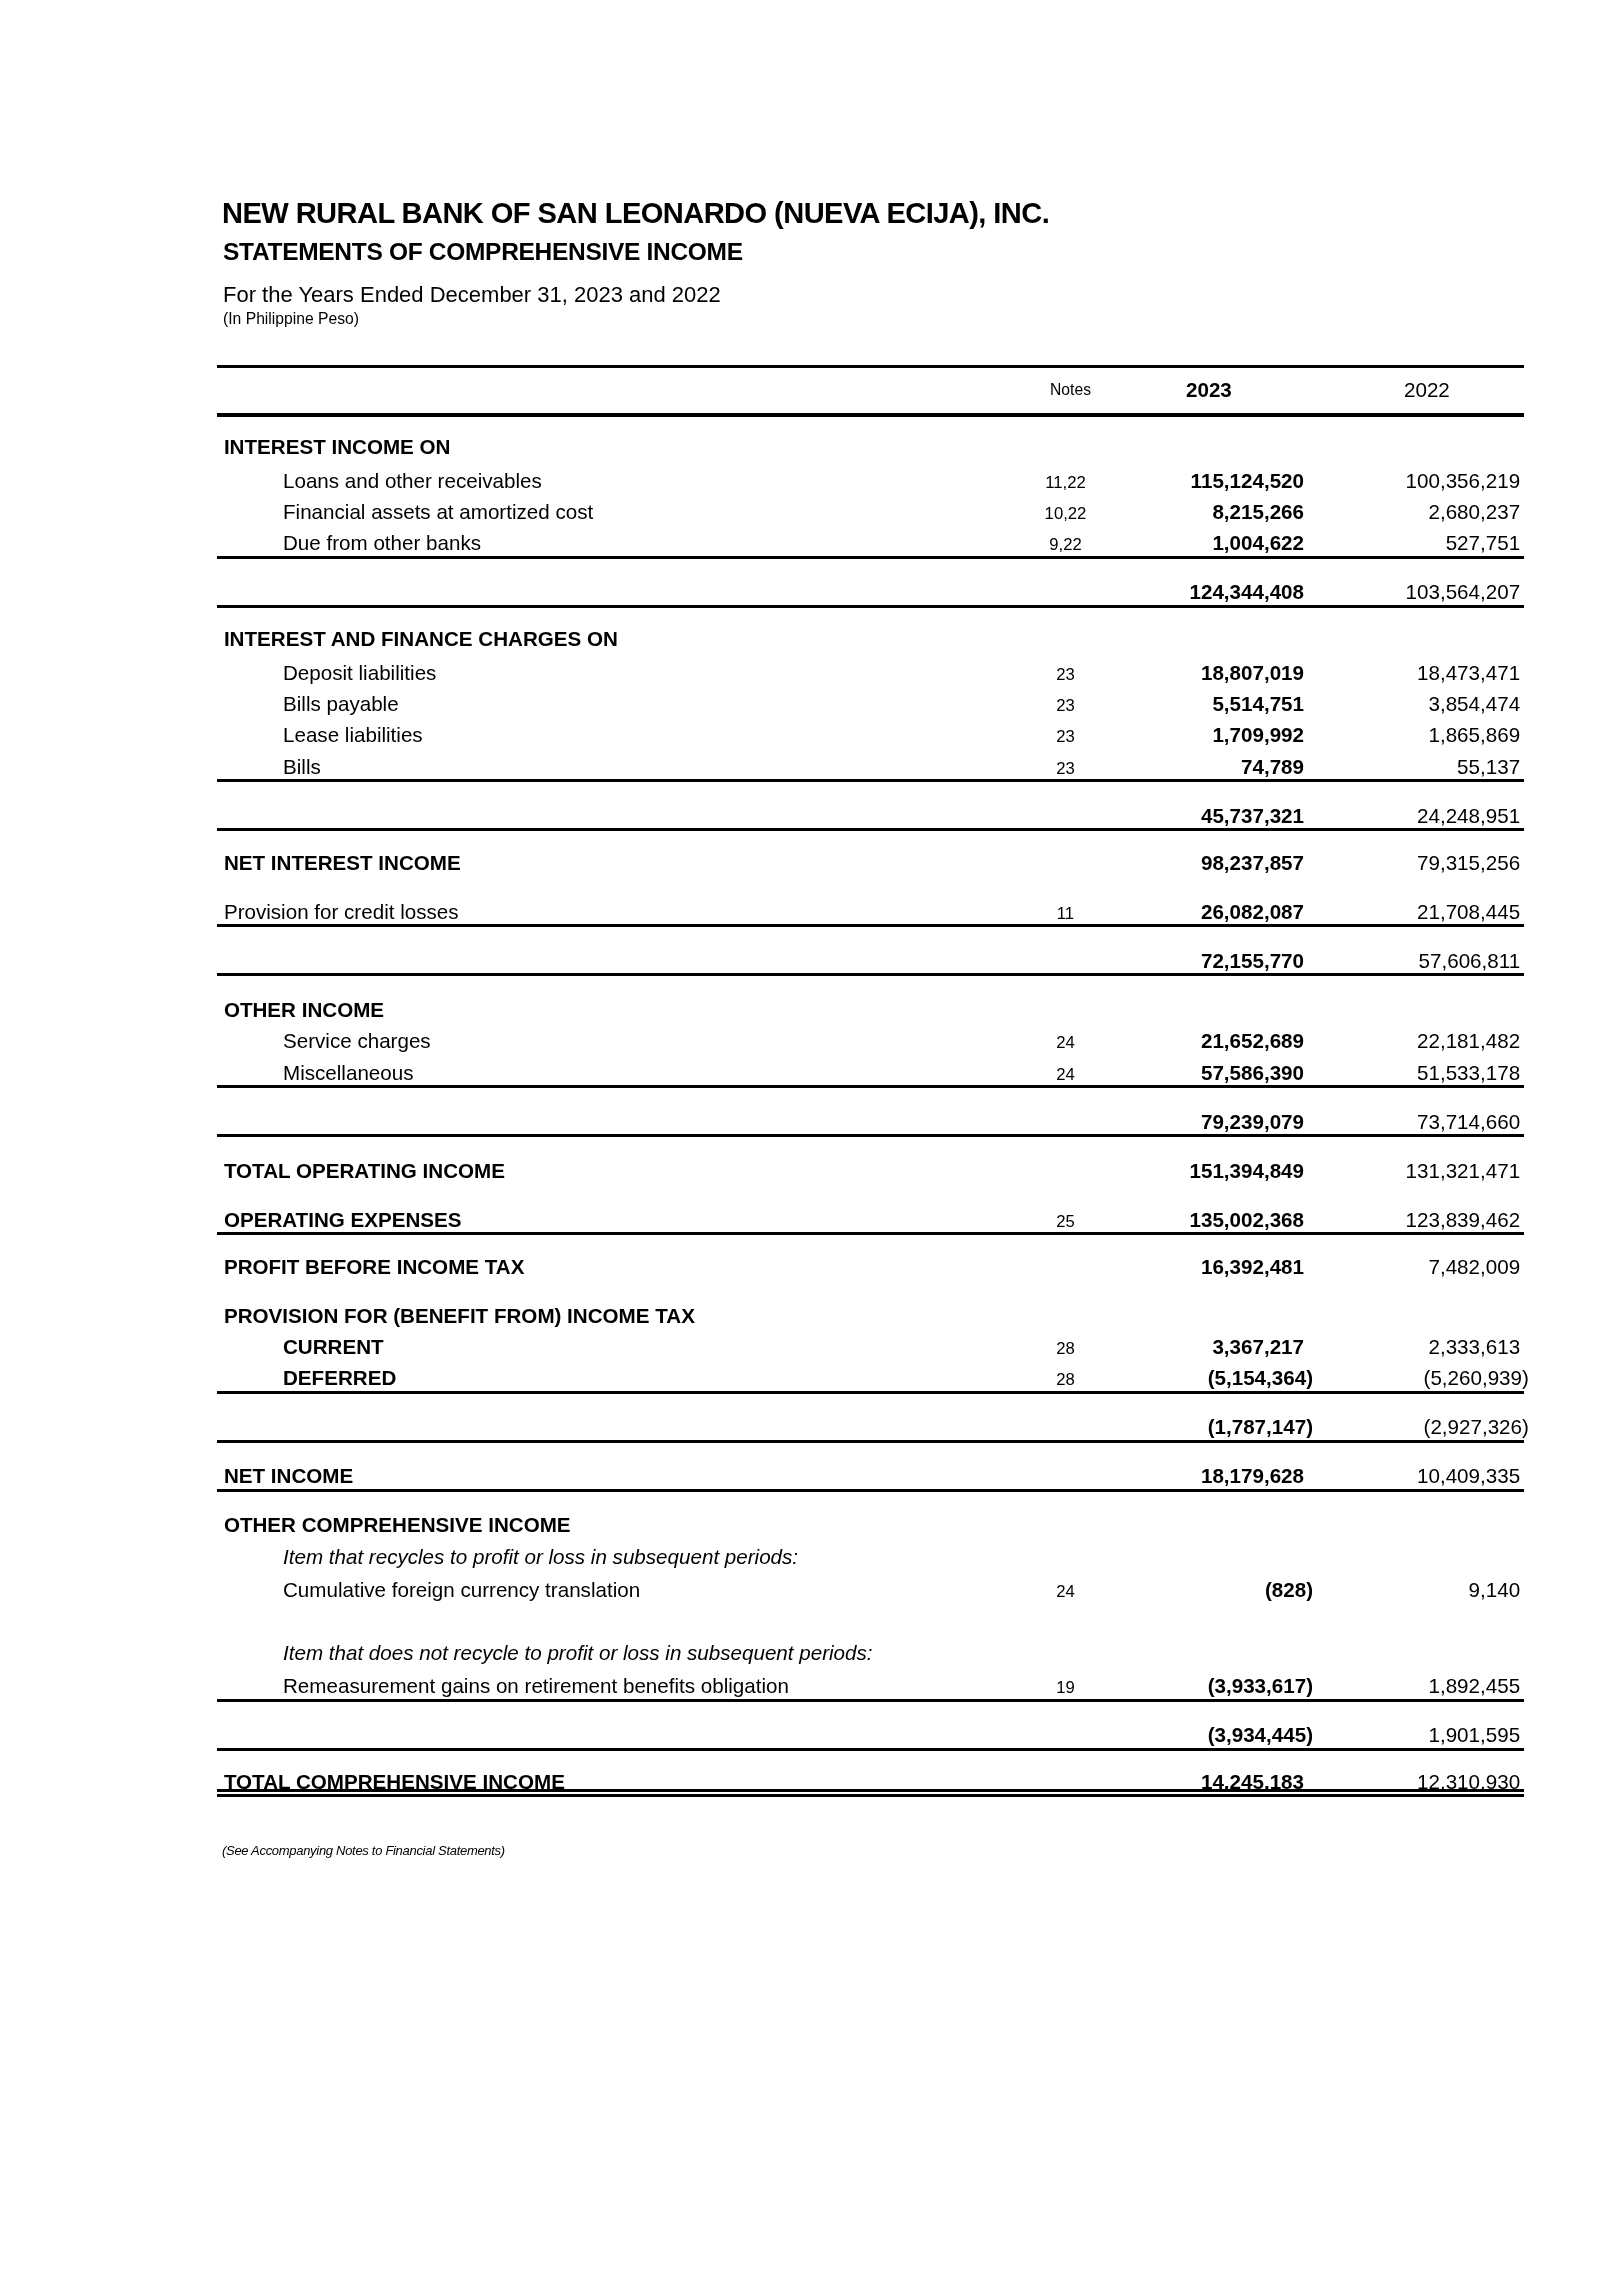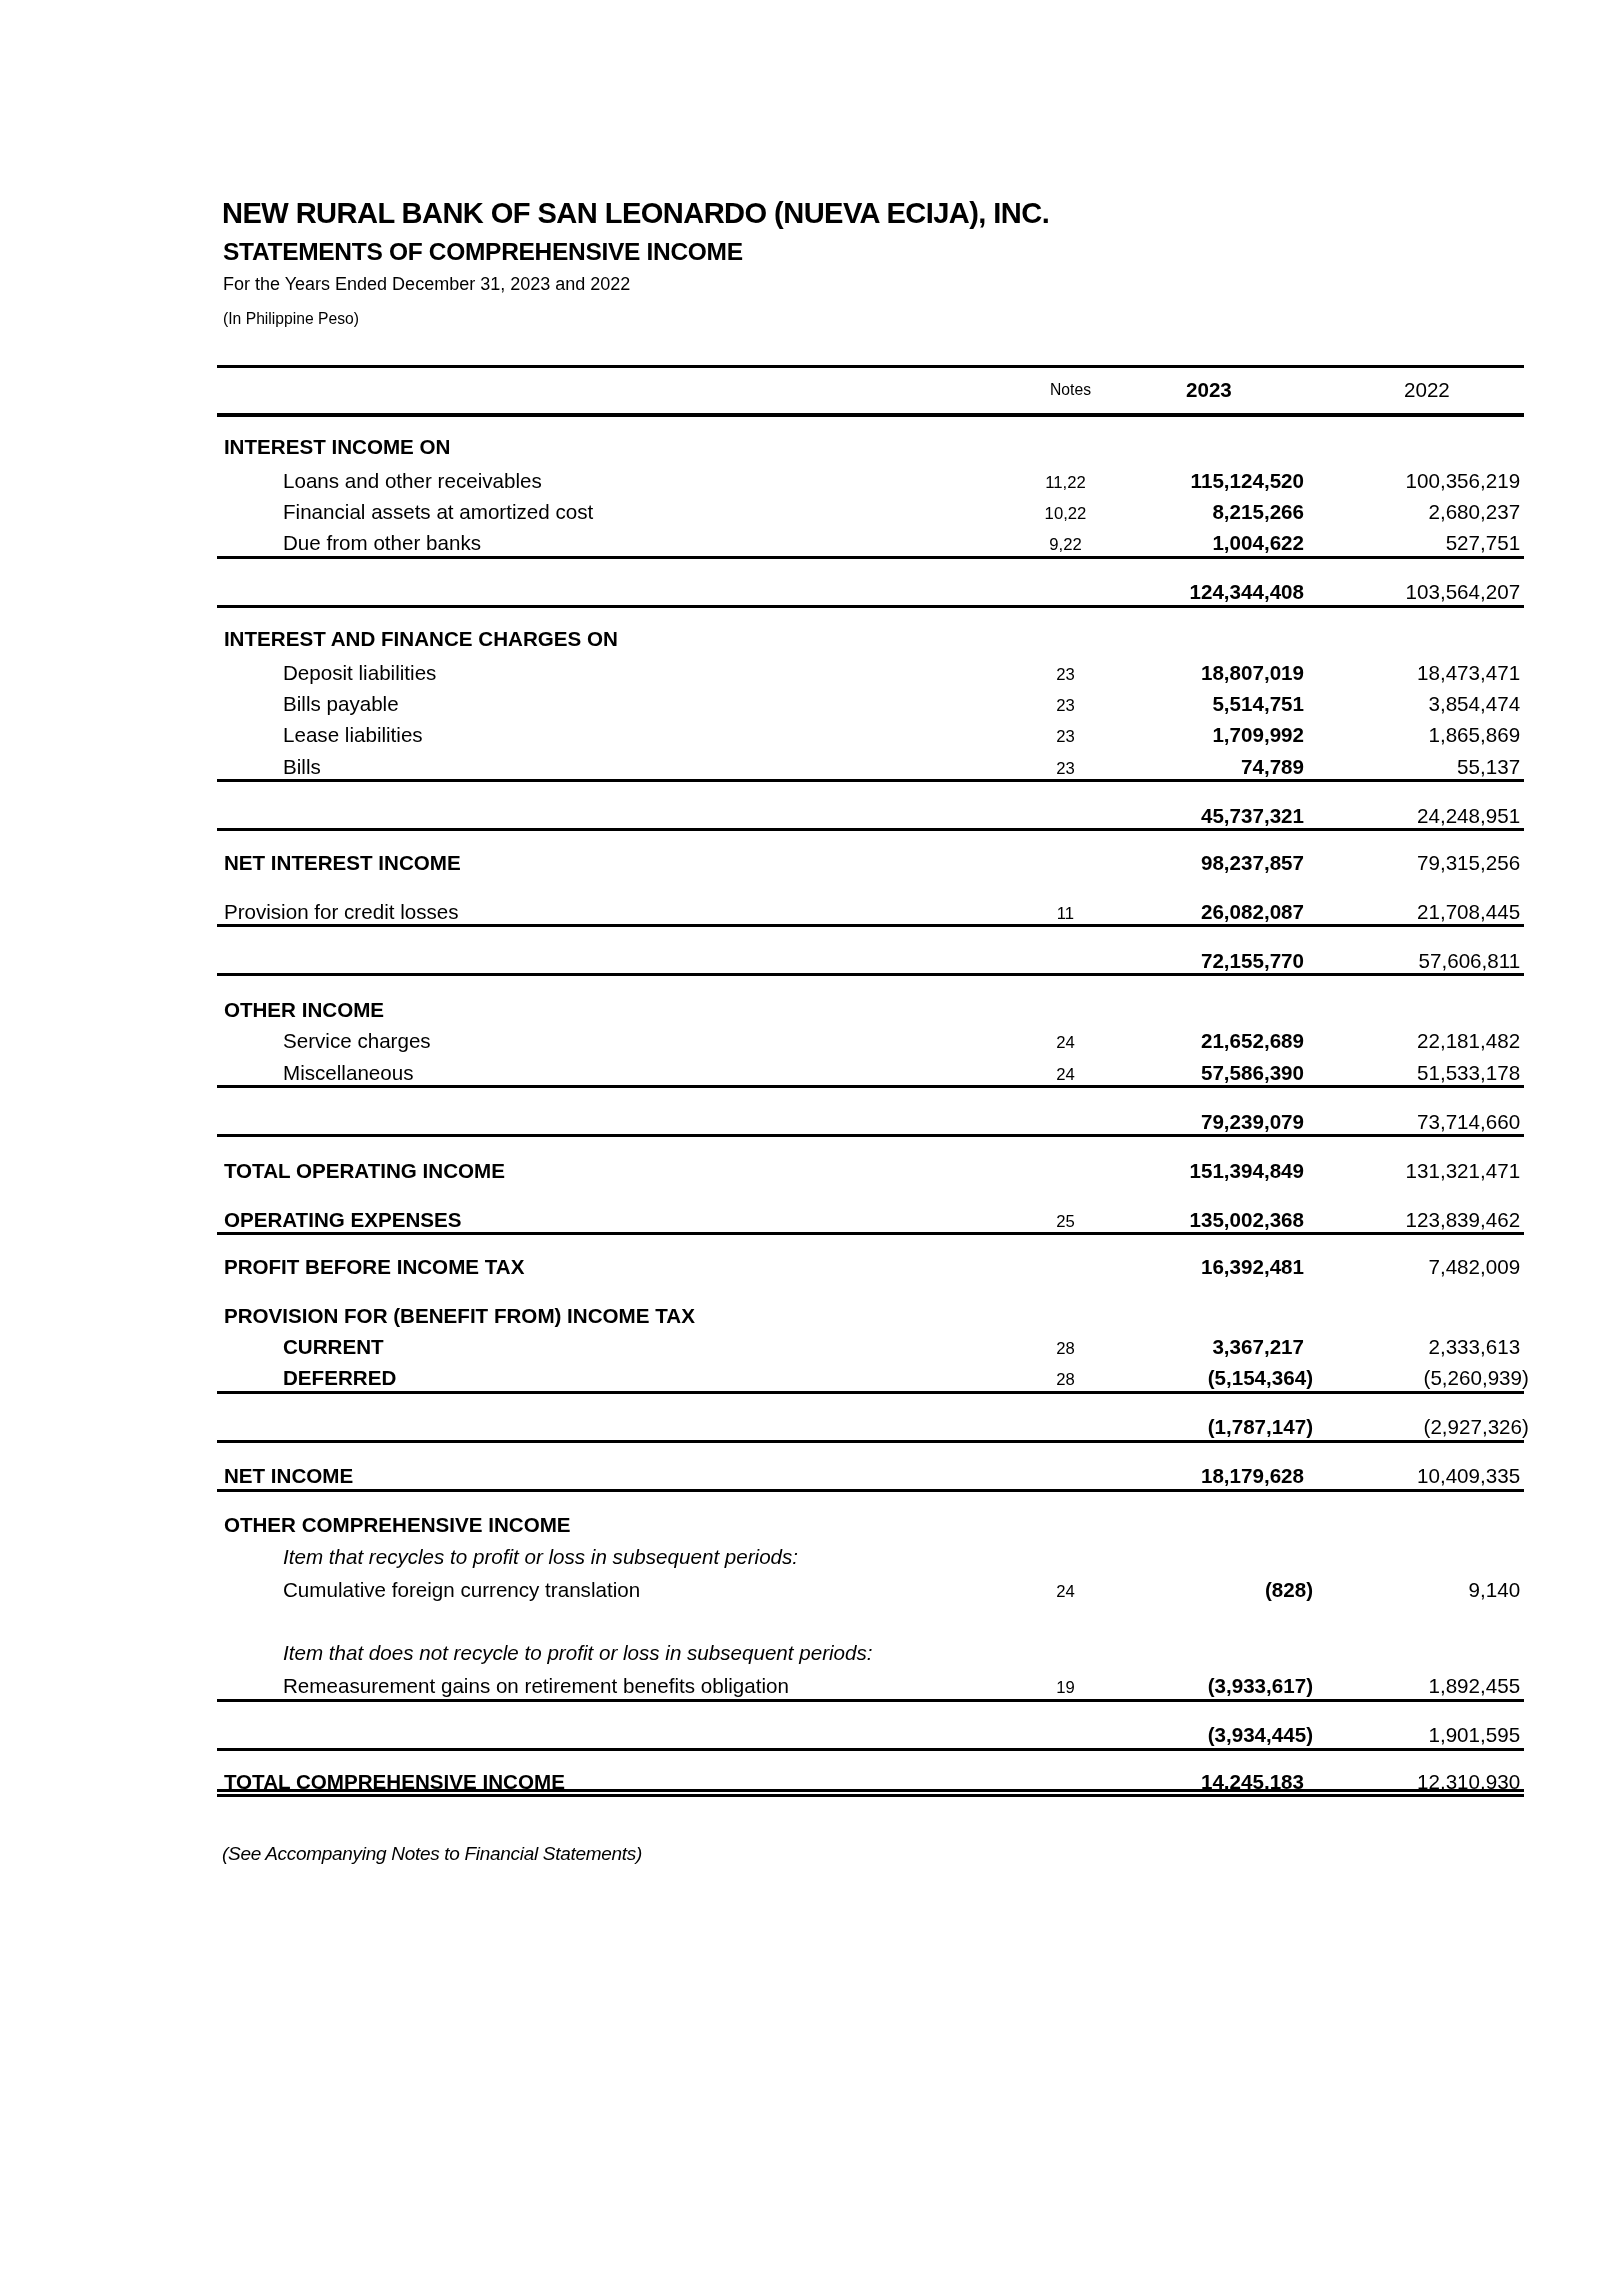--- a/index.html
+++ b/index.html
@@ -1,35 +1,35 @@
 <!DOCTYPE html>
 <html><head>
 <meta charset="utf-8">
 <style>
   html, body { margin: 0; padding: 0; background: #ffffff; }
   body { width: 1621px; height: 2291px; position: relative; overflow: hidden;
          font-family: "Liberation Sans", sans-serif; color: #000; }
   .abs { position: absolute; white-space: nowrap; }
   .title { left: 222px; top: 196px; font-size: 30px; font-weight: bold; letter-spacing: -0.6px; transform: scaleX(0.97); transform-origin: left; }
   .subtitle { left: 223px; top: 238px; font-size: 24.5px; font-weight: bold; letter-spacing: -0.3px; }
-  .period { left: 223px; top: 274px; font-size: 18px; }
+  .period { left: 223px; top: 282px; font-size: 22px; }
   .currency { left: 223px; top: 310px; font-size: 15.7px; }
   .rule { position: absolute; left: 217px; width: 1307px; background: #000; }
   .row { position: absolute; left: 217px; width: 1307px; height: 29px; font-size: 20.6px; }
   .row .label { position: absolute; left: 6.9px; top: 0; line-height: 29px; white-space: nowrap; }
   .row .label.indent { left: 66px; }
   .row .label.bold { font-weight: bold; text-align: right; }
   .row .label.italic { font-style: italic; text-align: right; }
   .row .note { position: absolute; left: 814px; width: 69px; text-align: center; font-size: 16.7px; line-height: 33px; }
   .row .v23 { position: absolute; right: 220px; font-weight: bold; line-height: 29px; text-align: right; }
   .row .v22 { position: absolute; right: 3.9px; line-height: 29px; text-align: right; }
   .row .v23.neg { right: 211px; }
   .row .v22.neg { right: -4.9px; }
   .hdr { position: absolute; font-size: 20.6px; line-height: 29px; margin-left: 11px; }
-  .footnote { left: 222px; top: 1843px; font-size: 19px; font-style: italic; letter-spacing: -0.3px; }
+  .footnote { left: 222px; top: 1843px; font-size: 13px; font-style: italic; letter-spacing: -0.3px; }
 </style>
 </head>
 <body>
 
 <div class="abs title">NEW RURAL BANK OF SAN LEONARDO (NUEVA ECIJA), INC.</div>
 <div class="abs subtitle">STATEMENTS OF COMPREHENSIVE INCOME</div>
 <div class="abs period">For the Years Ended December 31, 2023 and 2022</div>
 <div class="abs currency">(In Philippine Peso)</div>
 
 <div class="rule" style="top:365px;height:2.9px;"></div>

